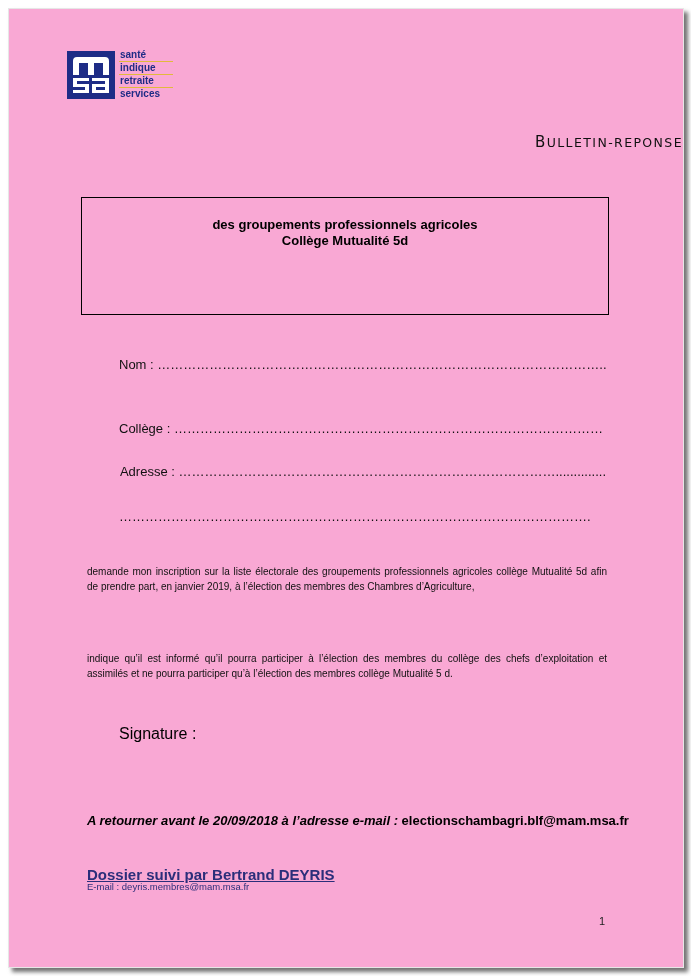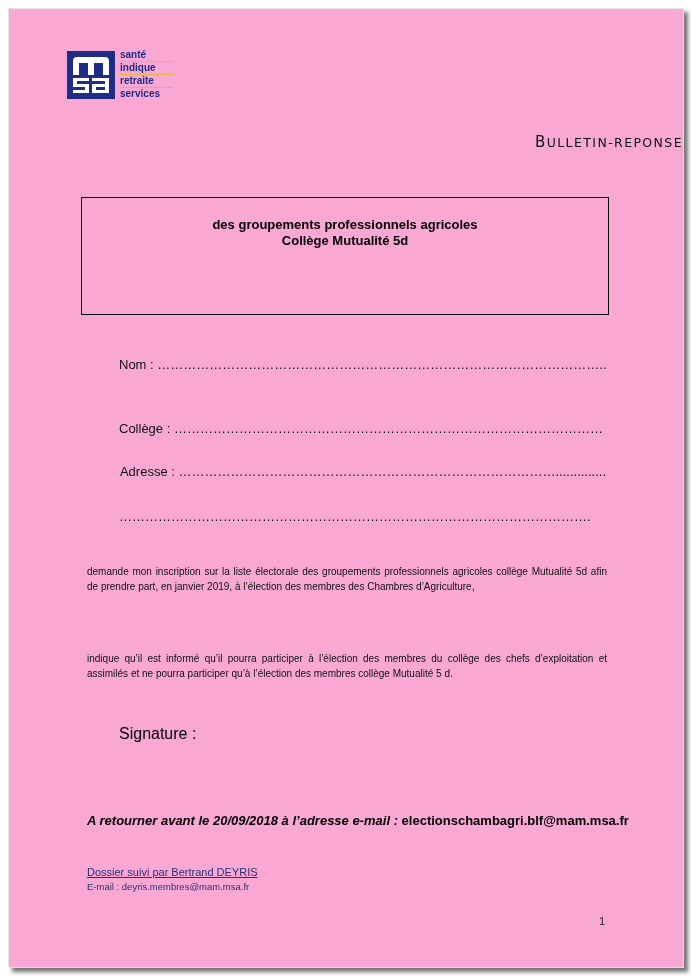--- a/index.html
+++ b/index.html
@@ -28,21 +28,21 @@
   .field { left: 110px; font-size: 13px; white-space: nowrap; width: 488px; overflow: hidden; color: #111; }
   .dots { letter-spacing: 0px; }
 
   .para { left: 78px; width: 520px; font-size: 10px; line-height: 14.5px; text-align: justify; color: #111; }
 
   .sig { left: 110px; top: 716px; font-size: 16px; }
 
   .return { left: 78px; top: 804px; font-size: 13px; white-space: nowrap; font-weight: bold; }
   .return b { font-style: italic; }
 
-  .followed { left: 78px; top: 857px; font-size: 11px; font-weight: normal; color: #2b2e7a; text-decoration: underline; }
+  .followed { left: 78px; top: 857px; font-size: 15px; font-weight: bold; color: #2b2e7a; text-decoration: underline; }
   .contact-email { left: 78px; top: 872px; font-size: 9.5px; color: #2b2e7a; }
 
   .page-num { left: 590px; top: 906px; font-size: 11px; color: #222; }
 </style>
 </head>
 <body>
 
 <div class="page">
 
   <div class="abs logo-box">

